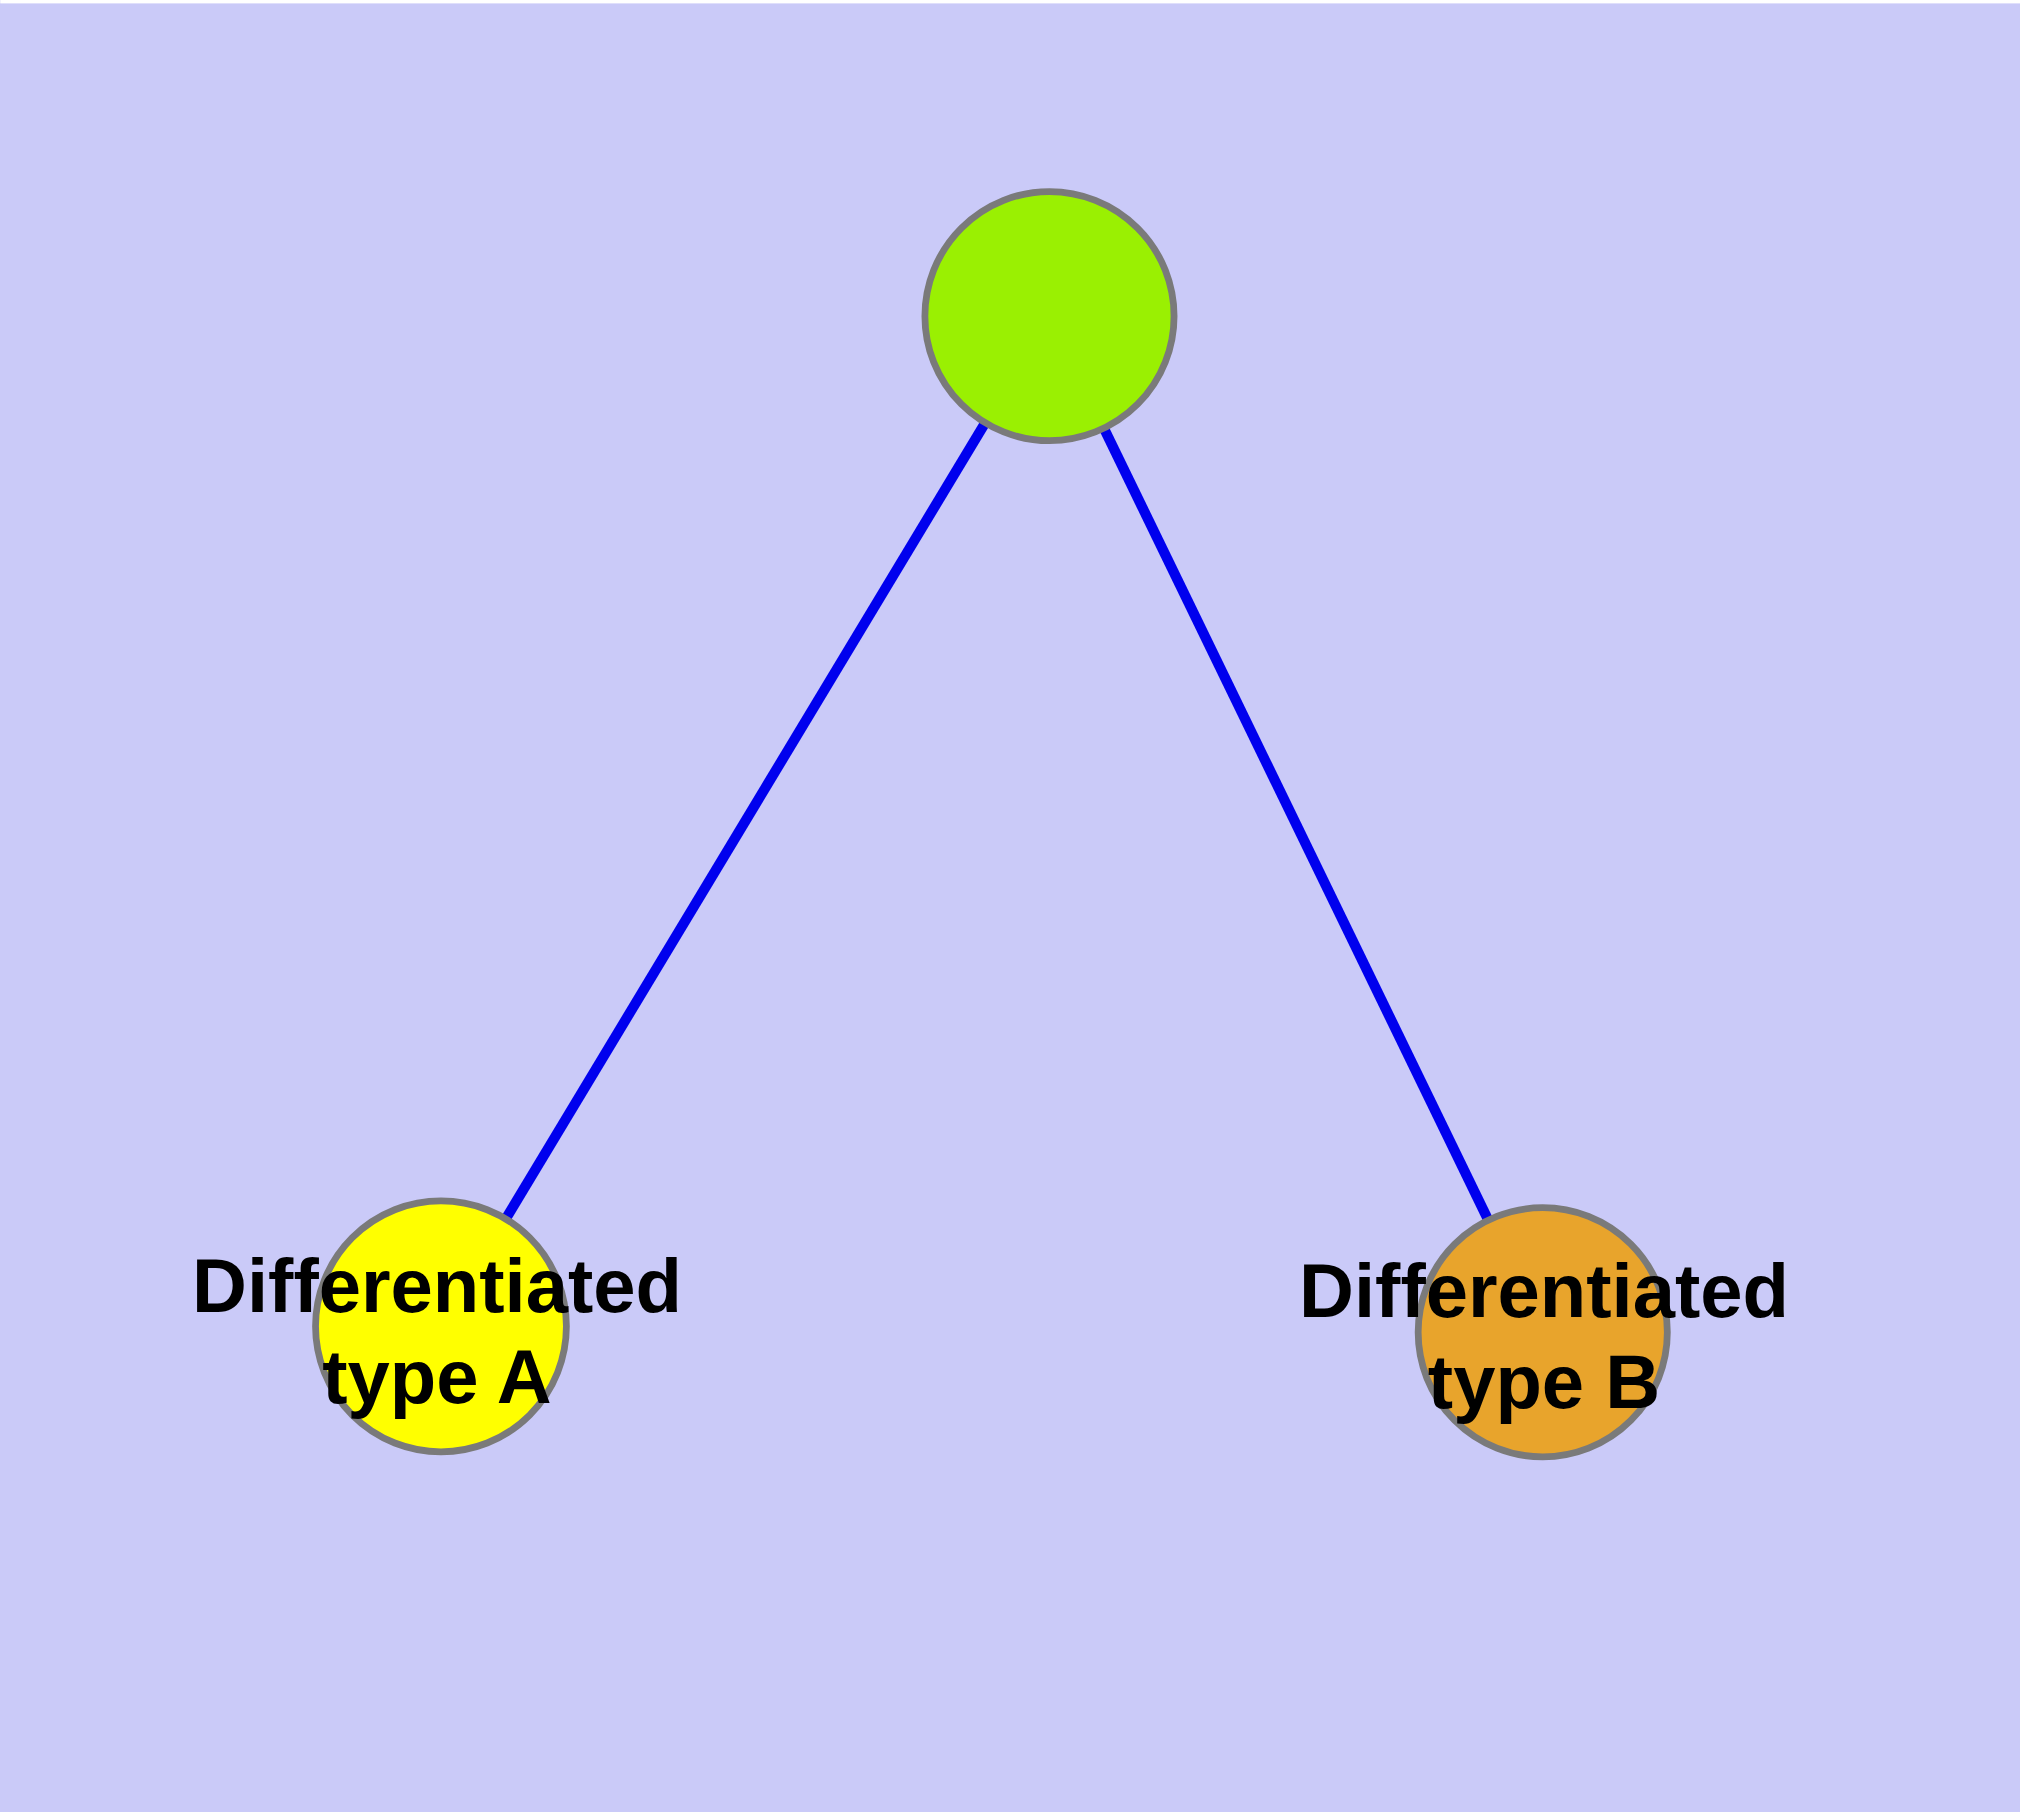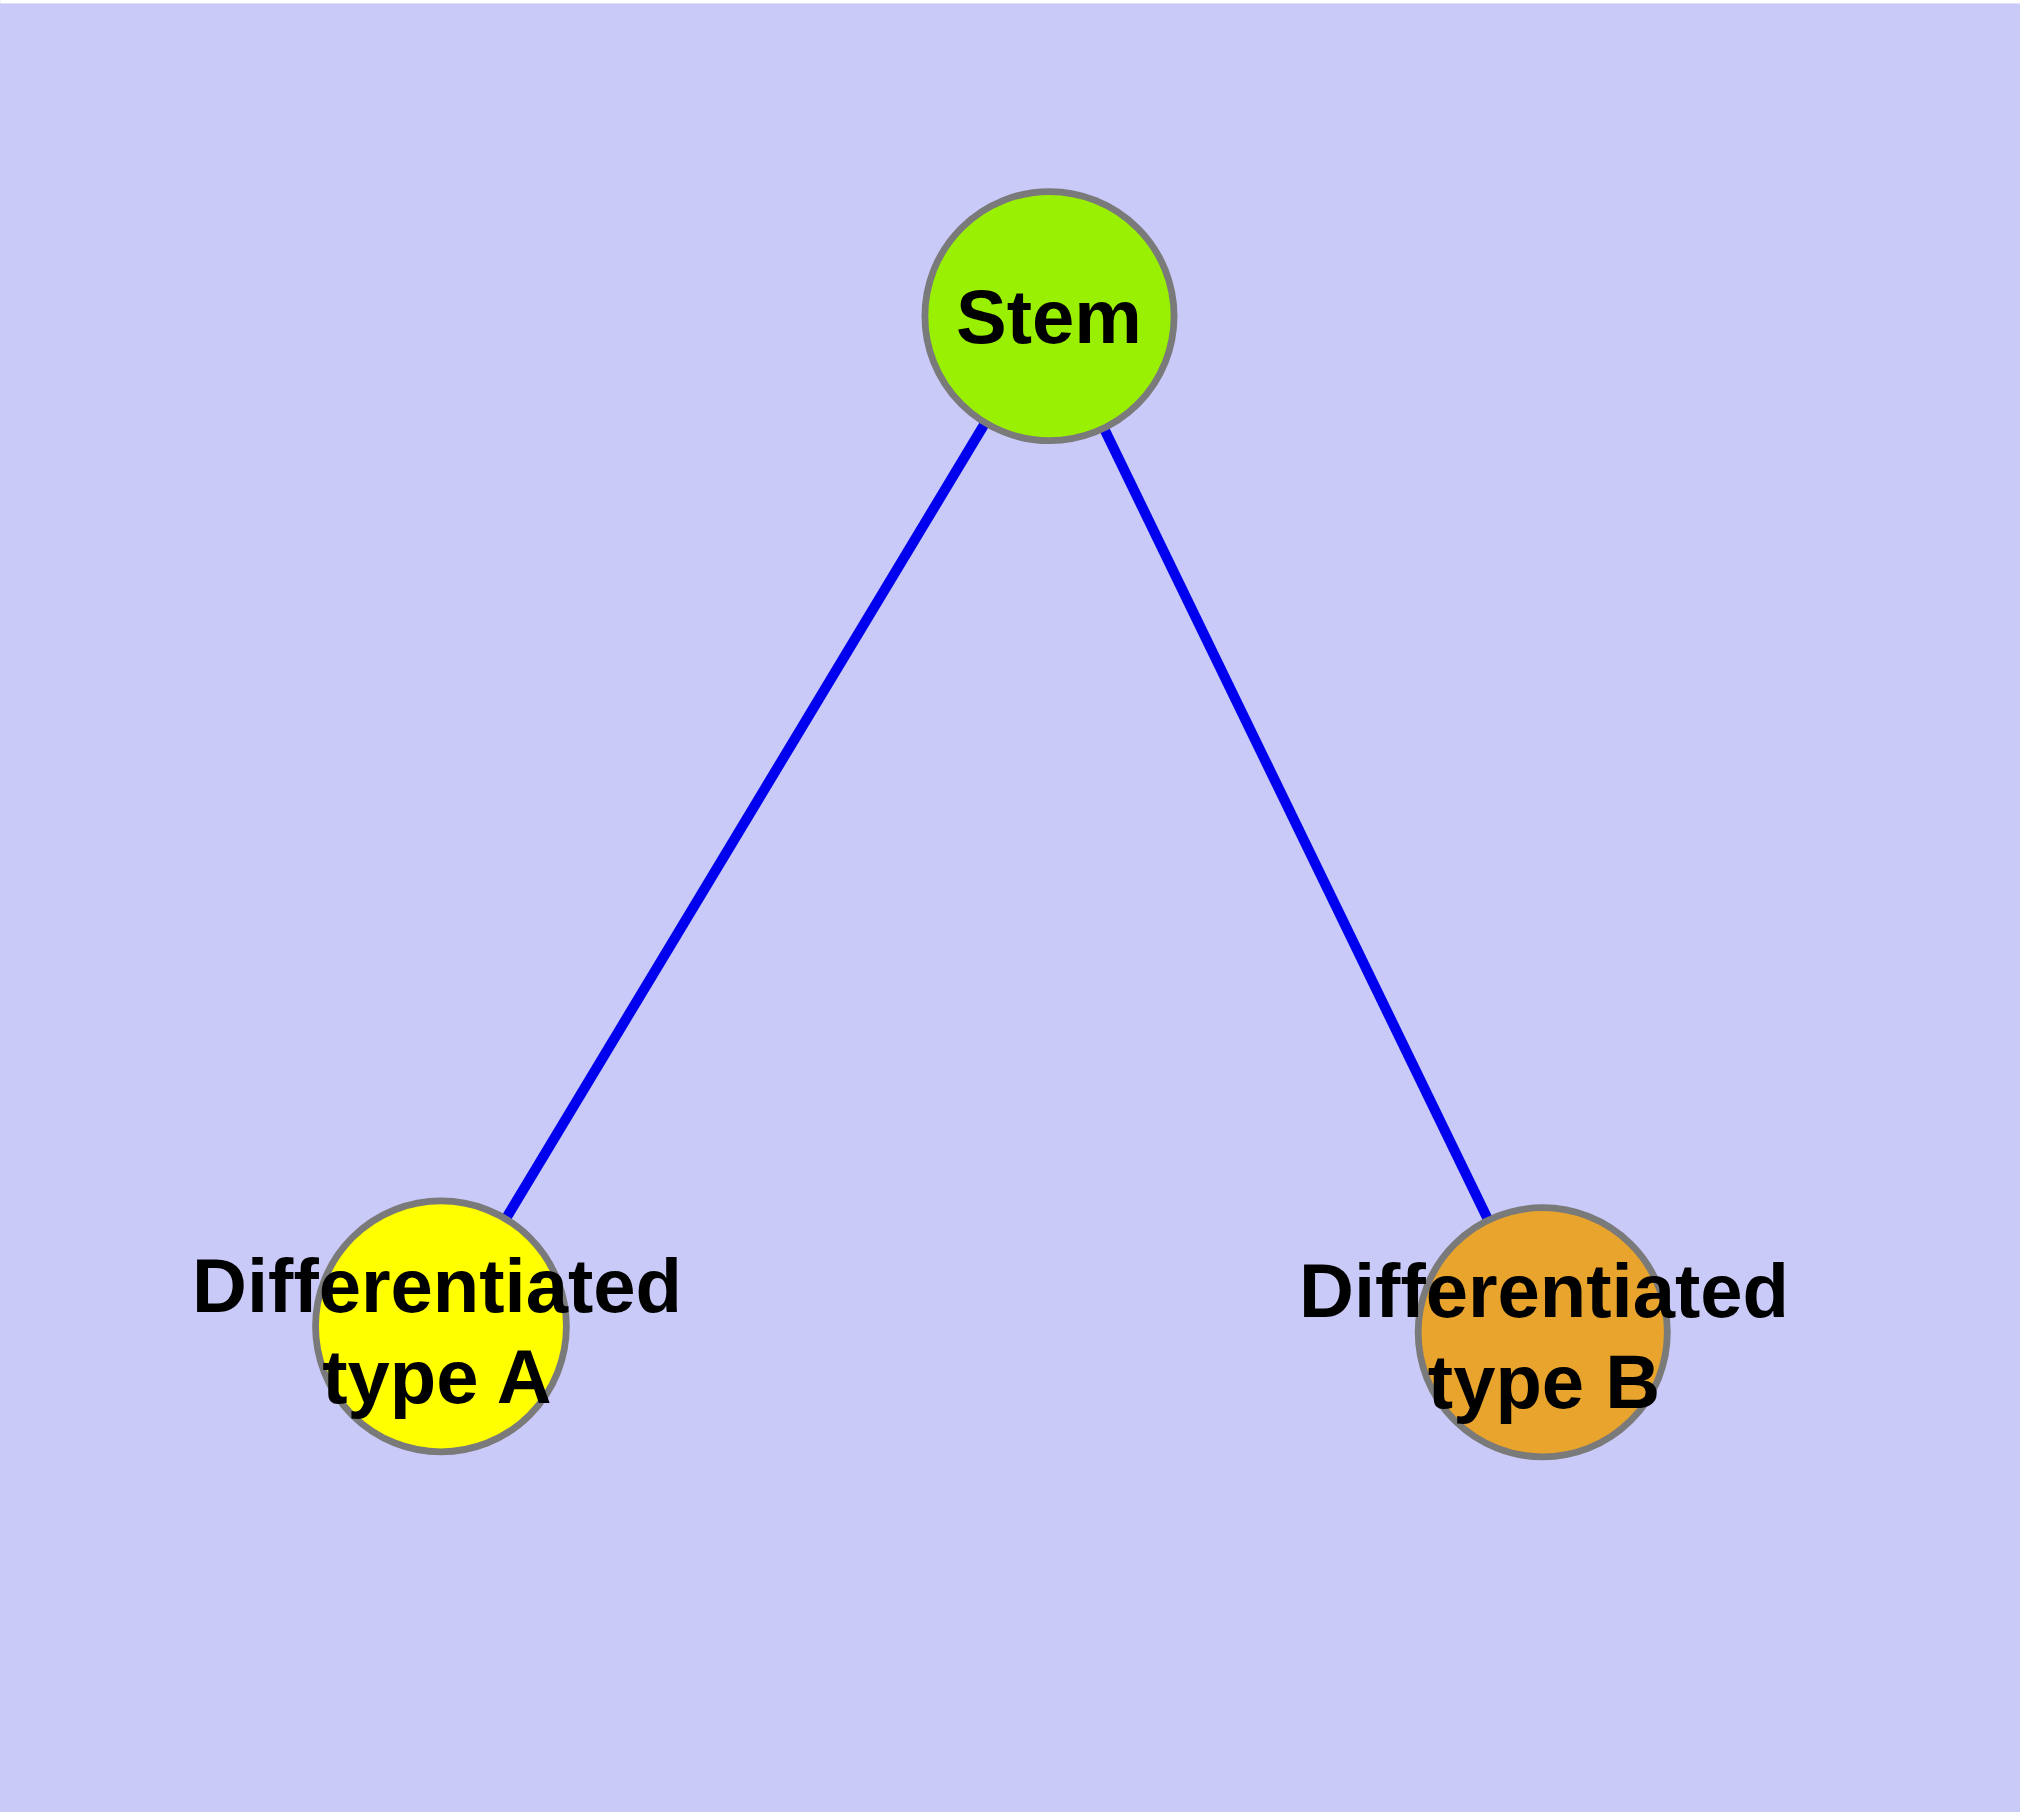--- a/index.html
+++ b/index.html
@@ -52,21 +52,20 @@
 
     <line x1="1238" y1="373" x2="1820" y2="1572" stroke-width="12" stroke="#0000EE"></line>
 
     <circle cx="1238" cy="373" r="147" stroke-width="8" fill="#9AF002" stroke="#7A7A7A"></circle>
 
     <circle cx="520" cy="1565" r="148" stroke-width="8" fill="#FFFF00" stroke="#7A7A7A"></circle>
 
     <circle cx="1820" cy="1572" r="147" stroke-width="8" fill="#E8A42C" stroke="#7A7A7A"></circle>
   </svg>
 
-  <div class="node-label label-stem">Stem</div>
 
   <div class="node-label label-type-a">Differentiated
 type A</div>
 
   <div class="node-label label-type-b">Differentiated
 type B</div>
 
 </div>
 
 

